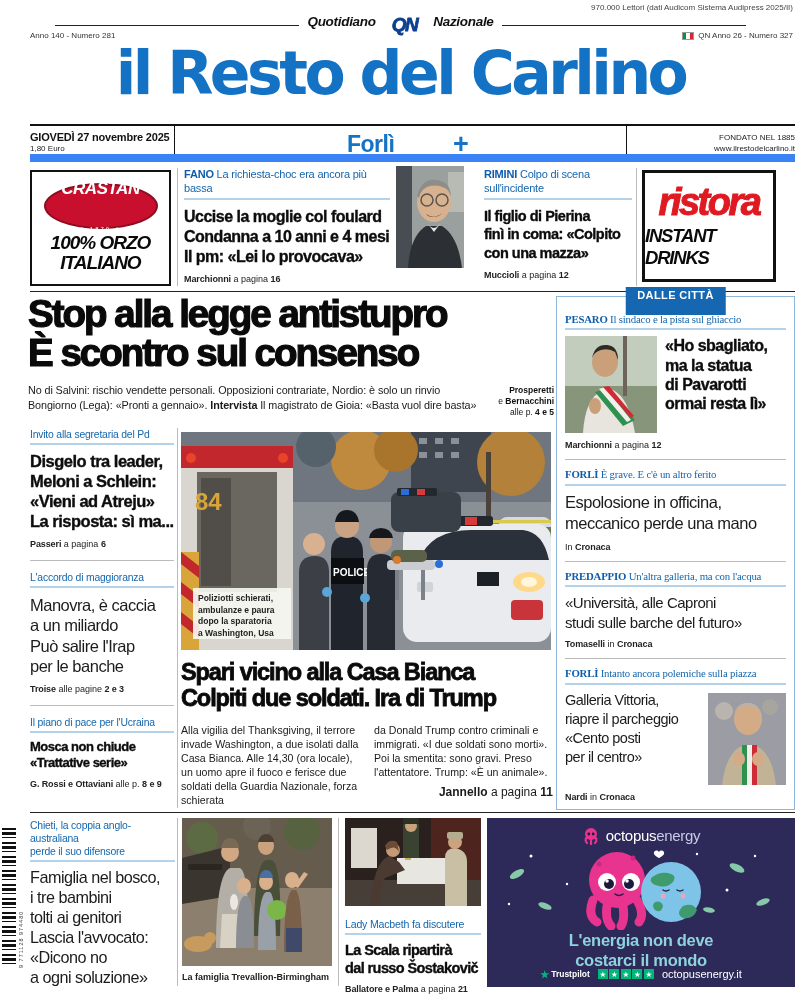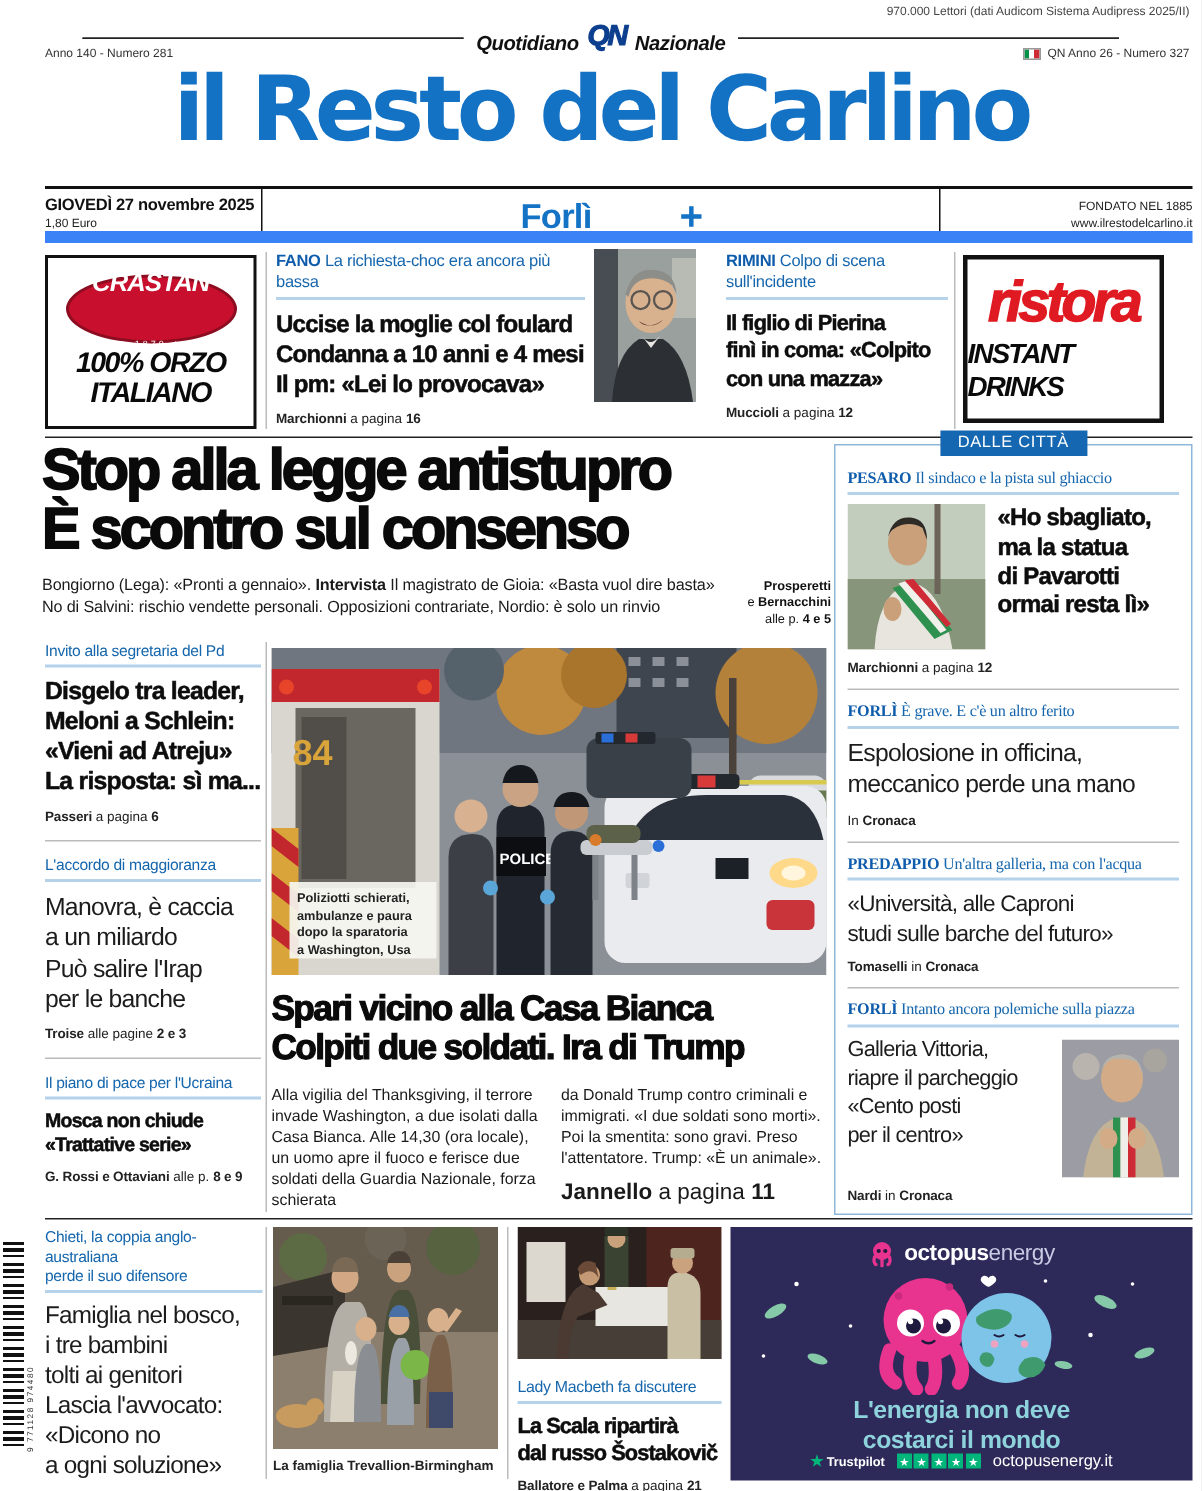--- a/index.html
+++ b/index.html
@@ -6,21 +6,21 @@
   html,body { background:#e8e8e8; }
   .page { position:relative; width:801px; height:994px; background:#fff; margin:0 auto;
           font-family:"Liberation Sans",sans-serif; overflow:hidden; color:#111; }
   .prelines { white-space:pre-line; }
   .abs { position:absolute; }
 
   
   .readers { top:3px; right:8px; font-size:8px; color:#444; }
   .qn-row { top:17px; left:55px; right:55px; display:flex; align-items:center; gap:8px; height:16px; }
   .qn-row .rule { flex:1; border-top:1.6px solid #222; }
-  .qn-center { display:flex; align-items:flex-end; gap:6px; }
+  .qn-center { display:flex; align-items:flex-start; gap:16px; }
   .qn-word { font-style:italic; font-weight:700; font-size:13.5px; color:#111; letter-spacing:-0.3px; }
   .qn-logo { font-style:italic; font-weight:700; font-size:19px; color:#0d3f8f; letter-spacing:-1.5px;
              -webkit-text-stroke:0.8px #0d3f8f; }
   .issue-row { top:31px; left:30px; right:8px; display:flex; justify-content:space-between;
                font-size:8px; color:#333; align-items:center; }
   .issue-right { display:flex; align-items:center; gap:4px; }
   .flag { width:12px; height:8px; display:inline-block;
           background:linear-gradient(to right,#009246 33%,#fff 33% 66%,#ce2b37 66%); border:0.5px solid #999; }
 
   
@@ -83,21 +83,21 @@
   
   .main-hl { left:28px; top:295px; width:526px; font-size:38.5px; line-height:1.0; font-weight:700;
              letter-spacing:-2px; color:#0a0a0a; -webkit-text-stroke:1.2px #0a0a0a; }
   .standfirst-row { left:28px; top:383px; width:526px; display:flex; gap:6px; }
   .standfirst { width:460px; font-size:10.8px; line-height:1.35; color:#1a1a1a; letter-spacing:-0.1px; }
   .main-byline { width:60px; text-align:right; font-size:8.5px; line-height:1.3; padding-top:2px; }
 
   
   .rail { left:556px; top:296px; width:239px; height:514px; border:1px solid #8fb7dc; padding:16px 8px 8px; }
   .rail-label { position:absolute; top:-10px; left:50%; transform:translateX(-50%); background:#1467b0;
-                color:#fff; font-weight:400; font-size:11px; padding:2px 12px 3px; letter-spacing:0.4px; white-space:nowrap; }
+                color:#fff; font-weight:700; font-size:11px; padding:2px 12px 14px; letter-spacing:0.4px; white-space:nowrap; }
   .rail .kicker { font-size:10.8px;font-family:Liberation Serif, serif; }
   .pesaro-row { display:flex; gap:8px; margin-top:6px; }
   .pesaro-photo { width:92px; height:97px; flex:none; }
   .pesaro-head { font-size:16px; line-height:1.2; }
   .rail .divider { margin:9px 0 8px; }
   .forli1-head { font-size:16.5px; line-height:1.3; margin-top:6px; }
   .predappio-head { font-size:15px; line-height:1.3; margin-top:6px; }
   .forli2-row { display:flex; gap:7px; margin-top:6px; }
   .forli2-head { font-size:14.5px; line-height:1.32; flex:1; }
   .forli2-photo { width:78px; height:92px; flex:none; margin-top:2px; }
@@ -111,42 +111,42 @@
   .leftcol .divider { margin:11px 0 10px; }
 
   
   .main-photo { left:181px; top:432px; width:370px; height:218px; }
   .photo-caption { position:absolute; left:12px; bottom:11px; width:98px; background:rgba(246,246,241,0.92);
                    padding:5px 5px 0; font-size:8.5px; font-weight:700; line-height:1.35; color:#222; }
   .center-hl { left:181px; top:659px; width:374px; font-size:23.5px; line-height:1.12; font-weight:700;
                letter-spacing:-1.1px; color:#0a0a0a; -webkit-text-stroke:0.8px #0a0a0a; }
   .body-row { left:181px; top:724px; width:372px; display:flex; gap:14px; }
   .body-col { width:179px; font-size:10.6px; line-height:1.32; color:#1a1a1a; }
-  .body-byline { text-align:left; margin-top:5px; font-size:15px; }
+  .body-byline { text-align:right; margin-top:5px; font-size:12px; }
 
   
   .barcode-wrap { left:2px; top:828px; width:22px; height:140px; display:flex; gap:2px; }
   .barcode-bars { width:14px; height:136px;
      background:repeating-linear-gradient(to bottom,#111 0 2px,#fff 2px 4px,#111 4px 7px,#fff 7px 9px,#111 9px 10px,#fff 10px 14px); }
   .barcode-num { font-size:5.5px; color:#333; writing-mode:vertical-rl; transform:rotate(180deg); letter-spacing:1px; }
   .chieti { left:30px; top:819px; width:145px; }
   .chieti .kicker { font-size:10.4px; }
   .chieti-head { font-size:16.2px; line-height:1.24; margin-top:5px; }
   .family-photo { left:182px; top:818px; width:150px; height:148px; }
   .family-caption { left:182px; top:972px; width:150px; font-size:9px; font-weight:700; color:#222; }
   .scala { left:345px; top:818px; width:136px; }
   .scala-photo { width:136px; height:88px; }
   .scala .kicker { font-size:10.6px; margin-top:8px; }
   .scala-head { font-size:14.5px; line-height:1.25; margin-top:6px; letter-spacing:-0.6px; }
 
   
   .octo-ad { left:487px; top:818px; width:308px; height:169px; background:#2d2a5a; overflow:hidden; }
   .octo-logo-row { position:absolute; top:9px; left:0; right:0; display:flex; justify-content:center;
                    align-items:center; gap:6px; }
-  .octo-brand-b { color:#fff; font-weight:700; font-size:15px; letter-spacing:-0.3px; }
+  .octo-brand-b { color:#fff; font-weight:400; font-size:15px; letter-spacing:-0.3px; }
   .octo-brand-l { color:#c9cbe4; font-weight:400; font-size:15px; letter-spacing:-0.3px; }
   .octo-art { position:absolute; top:26px; left:0; width:308px; height:86px; }
   .octo-tagline { position:absolute; top:113px; left:0; right:0; text-align:center; color:#8ed2dc;
                   font-weight:700; font-size:16.5px; line-height:1.2; letter-spacing:-0.3px; }
   .octo-bottom { position:absolute; bottom:7px; left:0; right:0; display:flex; justify-content:center;
                  align-items:center; gap:8px; }
   .tp-logo { display:flex; align-items:center; gap:2px; color:#fff; font-size:8.5px; font-weight:700; }
   .tp-logo .tp-star-lead { color:#00b67a; font-size:10px; }
   .tp-stars { display:flex; gap:1.5px; }
   .tp-box { width:10px; height:10px; background:#00b67a; color:#fff; font-size:7.5px; display:flex;
@@ -238,22 +238,22 @@
     <div class="ristora-brand">ristora</div>
     <div class="ristora-tag">INSTANT DRINKS</div>
   </div>
 
   <div class="abs rule" style="left:30px;top:291px;width:765px;"></div>
 
   <div class="abs main-hl prelines">Stop alla legge antistupro
 È scontro sul consenso</div>
   <div class="abs standfirst-row">
     <div class="standfirst">
+      <div>No di Salvini: rischio vendette personali. Opposizioni contrariate, Nordio: è solo un rinvio</div>
       <div><span>Bongiorno (Lega): «Pronti a gennaio». </span><b>Intervista</b><span> Il magistrato de Gioia: «Basta vuol dire basta»</span></div>
-      <div>No di Salvini: rischio vendette personali. Opposizioni contrariate, Nordio: è solo un rinvio</div>
     </div>
     <div class="main-byline">
       <div><b>Prosperetti</b></div>
       <div><span>e </span><b>Bernacchini</b></div>
       <div><span>alle p. </span><b>4 e 5</b></div>
     </div>
   </div>
 
   <div class="abs rail">
     <div class="rail-label">DALLE CITTÀ</div>

